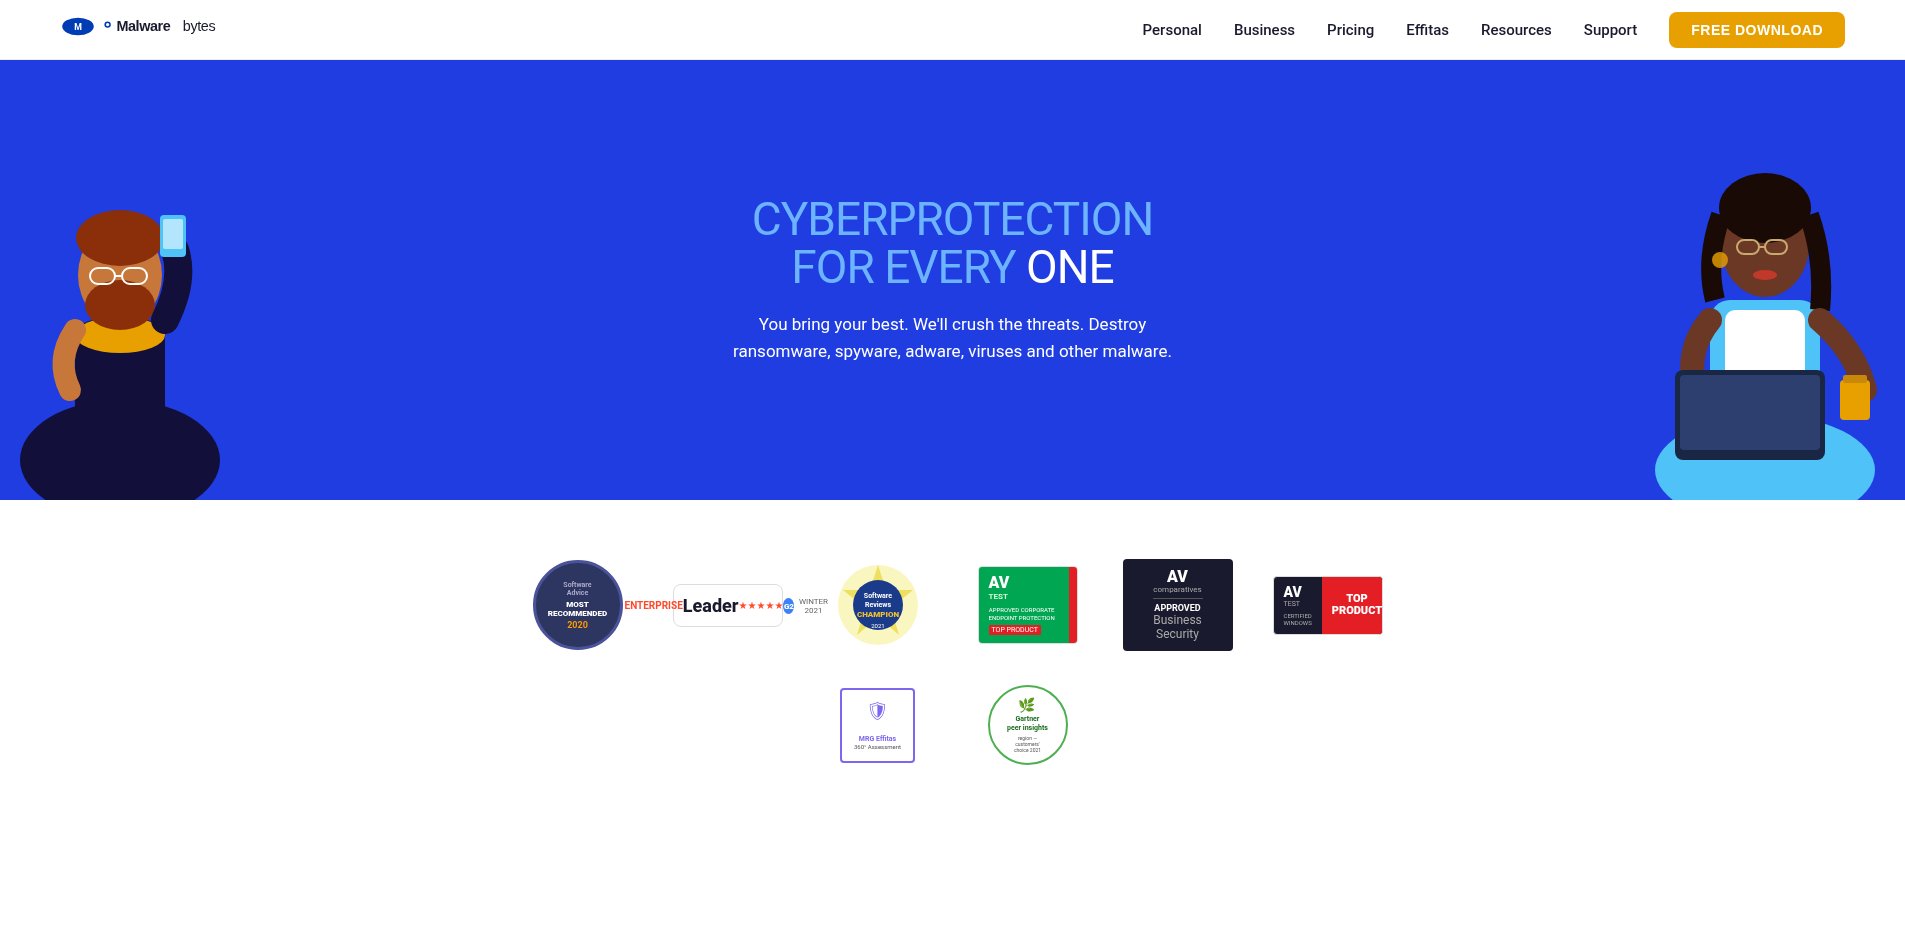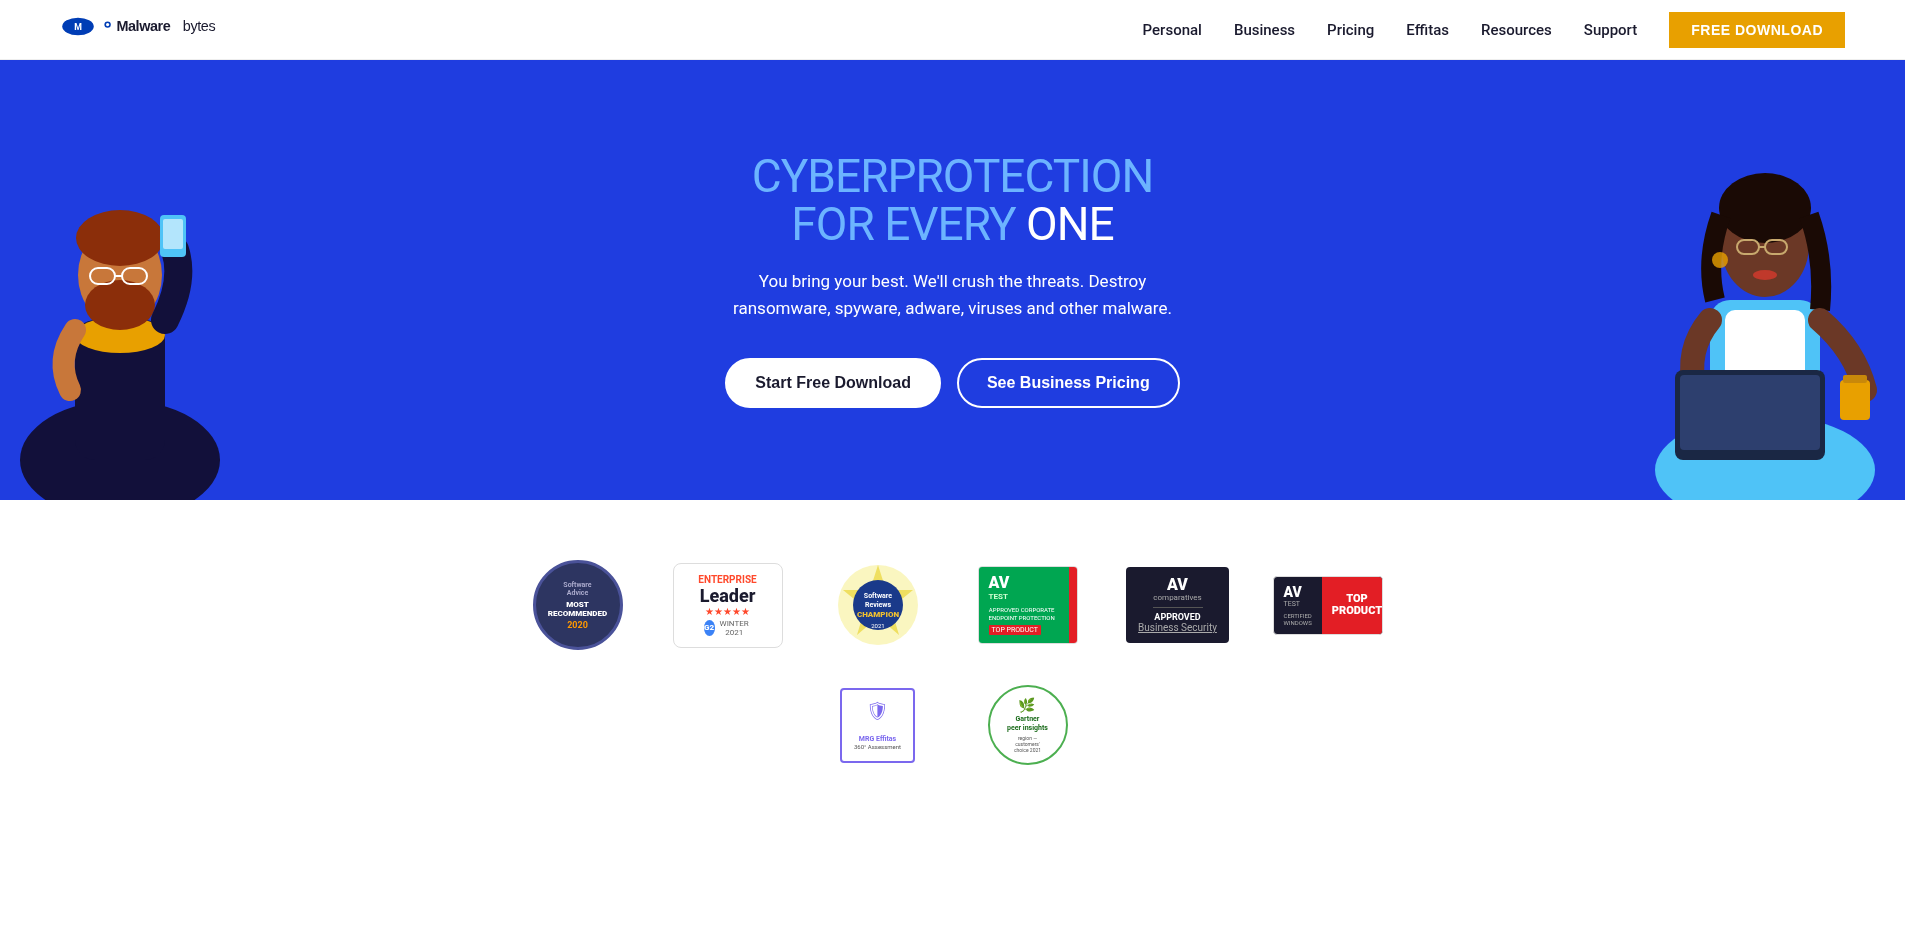--- a/index.html
+++ b/index.html
@@ -13,21 +13,21 @@
     }
     .nav-logo { display: flex; align-items: center; gap: 6px; }
     .logo-icon { width: 36px; height: 28px; }
     .logo-text { font-size: 22px; font-weight: 700; color: #1a1a2e; letter-spacing: -0.5px; }
     .nav-links { display: flex; align-items: center; gap: 32px; }
     .nav-link {
       font-size: 15px; color: #1a1a2e; text-decoration: none; font-weight: 500;
       cursor: pointer;
     }
     .nav-cta {
-      background: #e8a000; color: #fff; border: none; border-radius: 0;
+      background: #e8a000; color: #fff; border: none; border-radius: 8px;
       padding: 10px 22px; font-size: 14px; font-weight: 700; cursor: pointer;
       letter-spacing: 0.5px;
     }
 
     
     .hero {
       background: #1f3de0;
       min-height: 440px;
       display: flex; align-items: center; justify-content: center;
       position: relative; overflow: hidden;
@@ -90,21 +90,21 @@
     
     .badge-softwareadvice {
       width: 90px; height: 90px; border-radius: 50%;
       background: #2d3561; display: flex; flex-direction: column;
       align-items: center; justify-content: center; color: #fff;
       font-size: 8px; text-align: center; padding: 8px;
       border: 3px solid #4a5299;
     }
     .badge-g2 {
       background: #fff; border: 1px solid #ddd; border-radius: 8px;
-      padding: 10px 30px; display: flex; flex-direction: column;
+      padding: 10px 30px; display: flex; flex-direction: row;
       align-items: center; justify-content: center; min-width: 100px;
     }
     .badge-g2 .g2-label { color: #ff492c; font-size: 10px; font-weight: 700; }
     .badge-g2 .g2-leader { color: #1a1a2e; font-size: 18px; font-weight: 800; }
     .badge-g2 .g2-sub { color: #666; font-size: 8px; }
     .badge-g2 .g2-stars { color: #ff492c; font-size: 10px; }
 
     
     .mrg-circle {
       width: 75px; height: 75px; border-radius: 4px; border: 2px solid #7b68ee;
@@ -216,24 +216,20 @@
       <rect x="218" y="275" width="24" height="8" rx="2" fill="#c8880a"></rect>
     </svg>
   </div>
 
   <div class="hero-content">
     <h1 class="hero-title">
       <span>CYBERPROTECTION</span><br>
       <span>FOR EVERY</span> <span class="white">ONE</span>
     </h1>
     <p class="hero-subtitle">You bring your best. We'll crush the threats. Destroy ransomware, spyware, adware, viruses and other malware.</p>
-    <div class="hero-buttons">
-      <button class="btn-primary">Start Free Download</button>
-      <button class="btn-secondary">See Business Pricing</button>
-    </div>
   </div>
 </section>
 
 <section class="trusted-section">
 
   <div class="badges-row">
 
     <div class="badge">
       <div class="badge-softwareadvice">
         <div style="font-size:7px;font-weight:700;color:#aac">Software</div>
@@ -280,21 +276,21 @@
         <div style="background:#e31e25;width:8px;"></div>
       </div>
     </div>
 
     <div class="badge">
       <div style="background:#1a1a2e;border-radius:4px;padding:10px 12px;color:white;text-align:center;min-width:90px;">
         <div style="font-size:16px;font-weight:900;line-height:1;">AV</div>
         <div style="font-size:8px;color:#aaa;line-height:1.2;">comparatives</div>
         <div style="width:50px;height:1px;background:#555;margin:4px auto;"></div>
         <div style="font-size:9px;font-weight:700;margin-top:4px;">APPROVED</div>
-        <div style="font-size:10px;color:#aaa;text-decoration:underline;">Business Security</div>
+        <div style="font-size:12px;color:#aaa;">Business Security</div>
       </div>
     </div>
 
     <div class="badge">
       <div style="display:flex;align-items:stretch;border-radius:4px;overflow:hidden;border:1px solid #ddd;background:#1a1a2e;">
         <div style="padding:8px 10px;color:white;display:flex;flex-direction:column;align-items:flex-start;gap:1px;">
           <div style="font-size:14px;font-weight:900;line-height:1;color:white;">AV</div>
           <div style="font-size:7px;color:#aaa;">TEST</div>
           <div style="font-size:6px;color:#aaa;margin-top:3px;">CERTIFIED<br>WINDOWS</div>
         </div>

